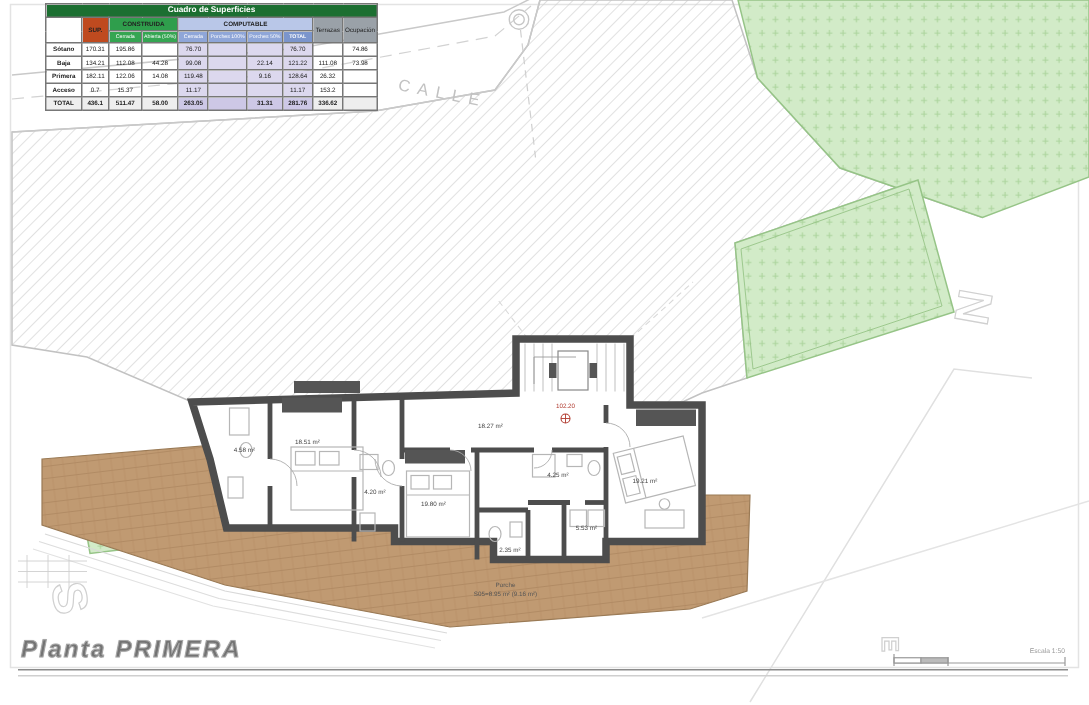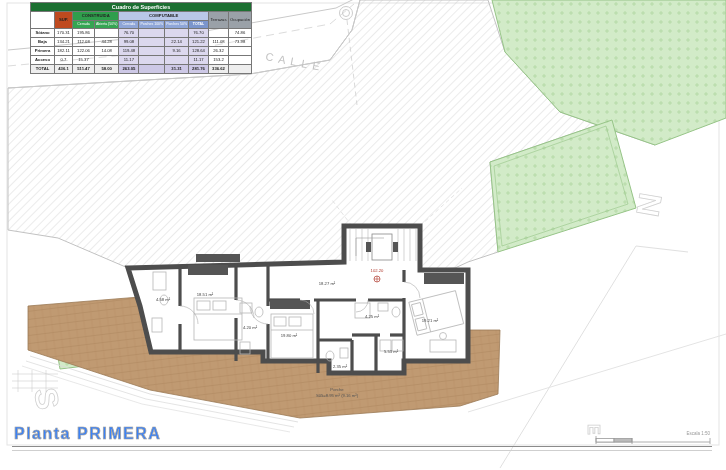--- a/index.html
+++ b/index.html
@@ -22,21 +22,21 @@
   .s-g{background:#35a552;}
   .s-b{background:#8fa6d8;}
   .s-bt{background:#7b95cc;font-weight:bold;}
   .r-label{text-align:left;font-weight:bold;background:#fff;font-size:4.2px;}
   .comp-cell{background:#dcd8ee;}
   .total-row td{font-weight:bold;background:#eeeeee;}
   .total-row td.comp-cell{background:#cdc8e6;}
 
   
   .plan-title{position:absolute;left:14px;top:425px;z-index:6;font-size:16px;font-weight:bold;
-    letter-spacing:1.5px;color:#3b82f6;-webkit-text-stroke:0.7px #a5a5a5;text-shadow:0 0 1px #c2c2c2;}
+    letter-spacing:1.5px;color:#737373;-webkit-text-stroke:0.7px #a5a5a5;text-shadow:0 0 1px #c2c2c2;font-style:italic;}
   .scale-label{position:absolute;right:16px;top:431px;z-index:6;font-size:4.5px;color:#9a9a9a;}
   .bottom-rule{position:absolute;left:12px;width:700px;top:446px;height:3px;z-index:6;
     border-top:1.5px solid #8b8b8b;border-bottom:0.5px solid #cfcfcf;}
 </style>
 </head>
 <body>
 
 <div class="sheet">
 
   <svg class="plan-svg" width="726" height="470" viewBox="0 0 726 470">

